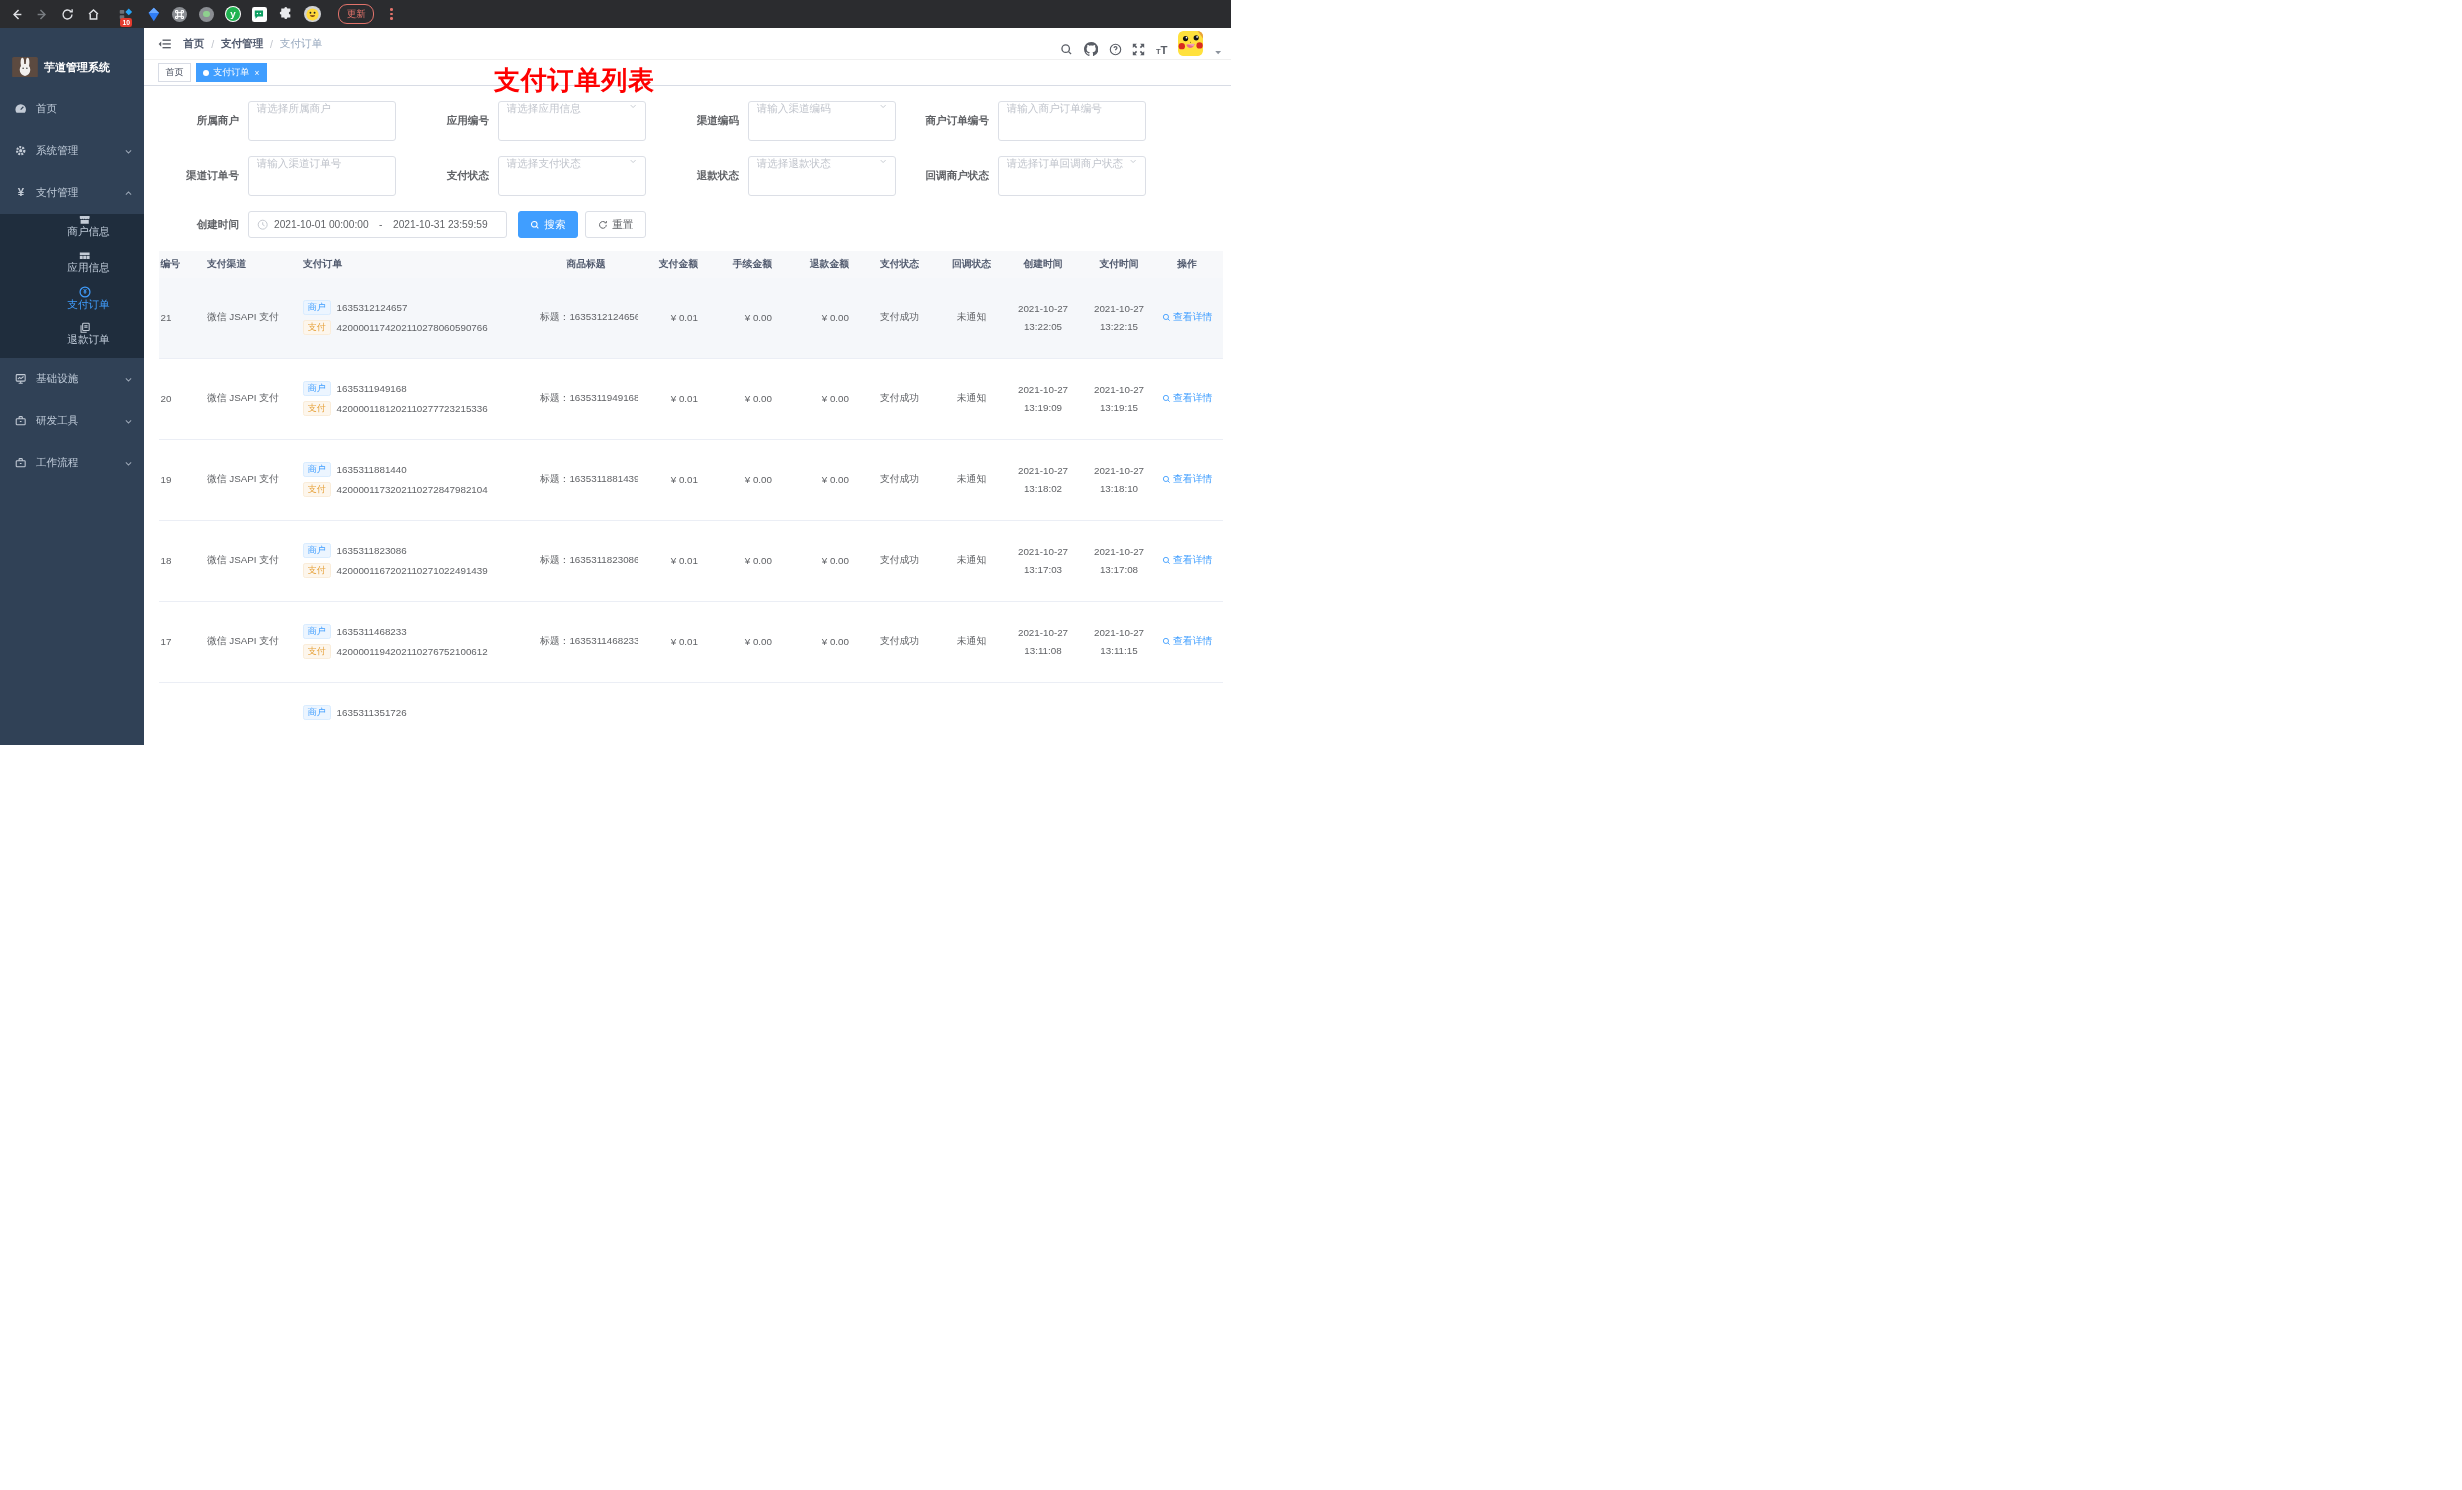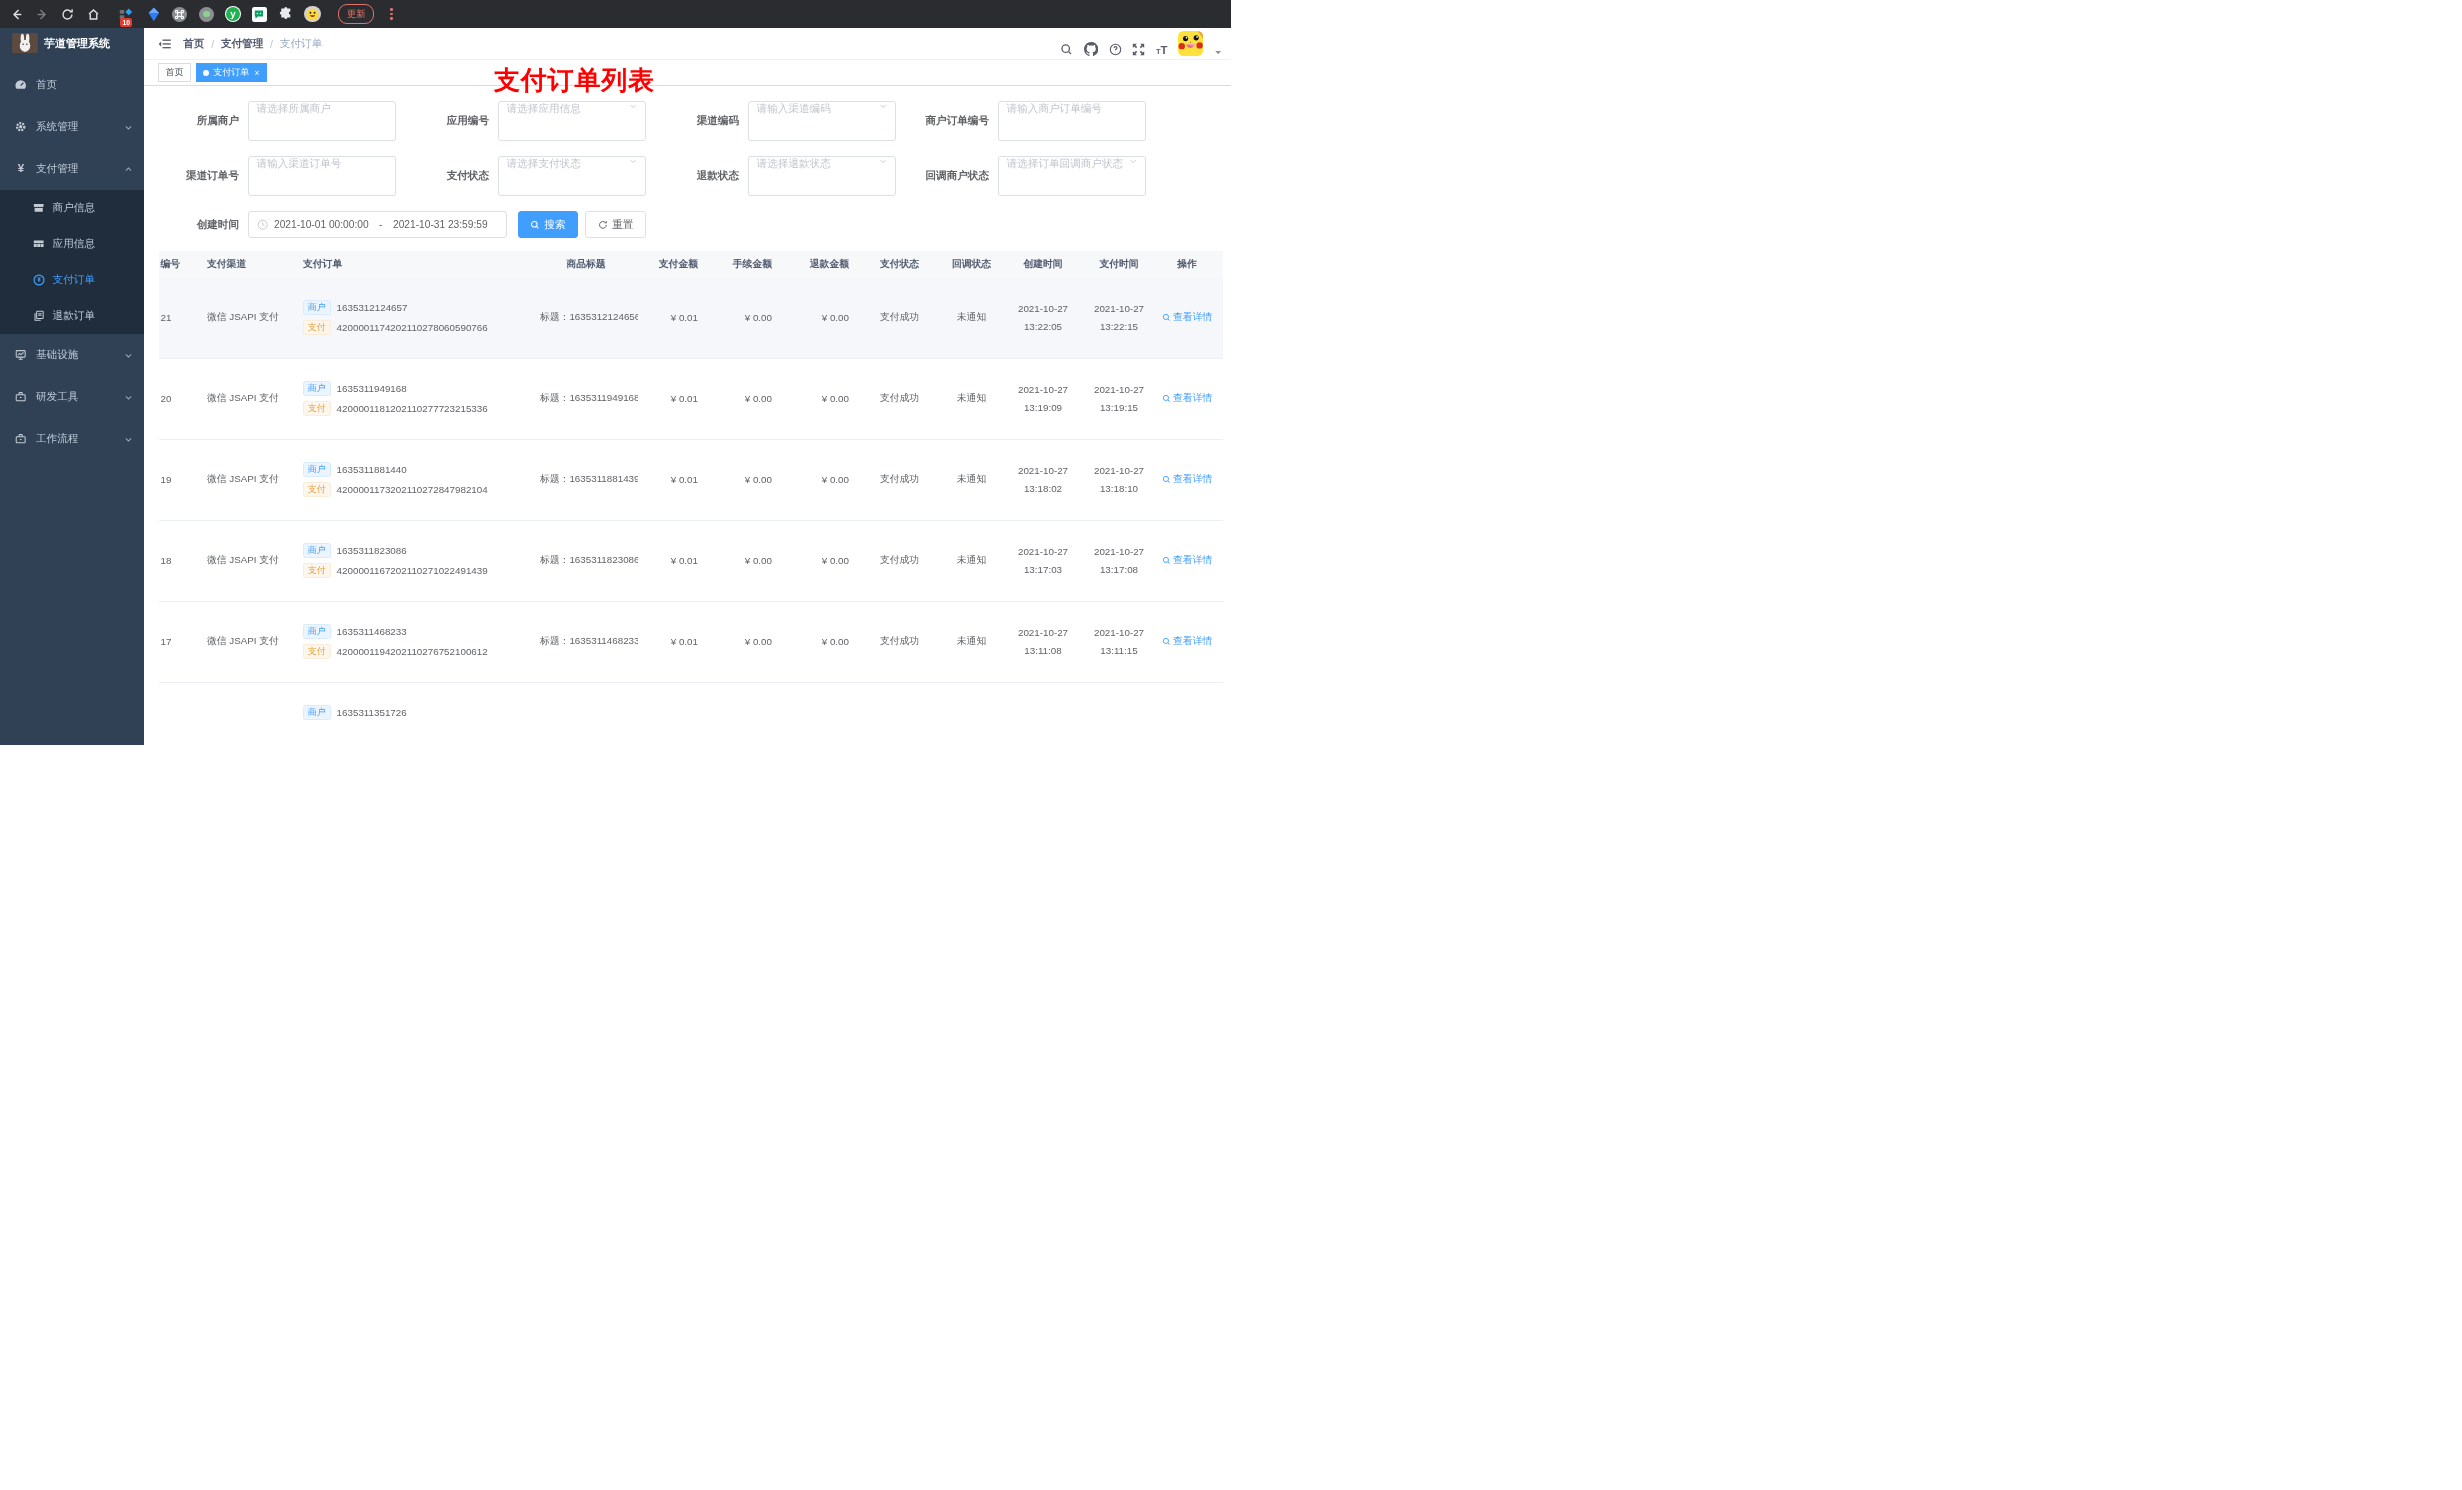--- a/index.html
+++ b/index.html
@@ -20,28 +20,28 @@
   .circle-ext { width:15px; height:15px; border-radius:50%; background:#8b8e93; display:flex; align-items:center; justify-content:center; color:#fff; font-size:9px; }
   .upd-btn { border:1.1px solid #e2736b; color:#e2736b; border-radius:9px; font-size:9.5px; padding:2.3px 7.6px; margin-left:7.6px; white-space:nowrap; }
   .dots { display:flex; flex-direction:column; gap:1.9px; margin-left:6px; margin-right:1.5px; }
   .dots i { width:2.7px; height:2.7px; border-radius:50%; background:#e2736b; }
 
   
   .app { display:flex; height:717px; background:#fff; }
 
   
   .sidebar { width:144px; background:#304156; color:#bfcbd9; flex:none; font-size:10.6px; }
-  .logo-bar { height:30px; display:flex; align-items:center; gap:6px; padding:0 0 0 12px; }
+  .logo-bar { height:30px; display:flex; align-items:center; gap:6px; padding:0 0 0 12px;margin-top:24px; }
   .logo-title { color:#fff; font-weight:bold; font-size:11px; white-space:nowrap; }
   .menu { padding-top:6px; }
   .m-item { height:42px; display:flex; align-items:center; padding:0 10.6px 0 15px; cursor:pointer; position:relative; }
   .m-item .mi { width:12px; margin-right:9px; display:flex; justify-content:center; color:#c3cbd6; }
   .m-item .chev { margin-left:auto; color:#9aa6b5; }
   .submenu { background:#1f2d3d; }
-  .s-item { height:36px; display:flex; align-items:center; padding-left:33px; cursor:pointer; }
+  .s-item { height:36px; display:flex; align-items:center; padding-left:33px; cursor:pointer;flex-direction:column; }
   .s-item .mi { width:12px; margin-right:7.6px; display:flex; justify-content:center; color:#c3cbd6; }
   .s-item.active { color:#409eff; }
   .s-item.active .mi { color:#409eff; }
   .yen-glyph { font-size:11.4px; font-weight:bold; line-height:1; }
 
   
   .main { flex:1; position:relative; background:#fff; }
   .hdr { height:32px; display:flex; align-items:center; border-bottom:0.8px solid #f0f0f0; padding:0 9px 0 13.6px; position:relative; }
   .hamb { color:#5a5e66; margin-right:12px; cursor:pointer; }
   .crumb { font-size:10.6px; color:#515a6e; display:flex; gap:6.8px; align-items:center; white-space:nowrap; }

